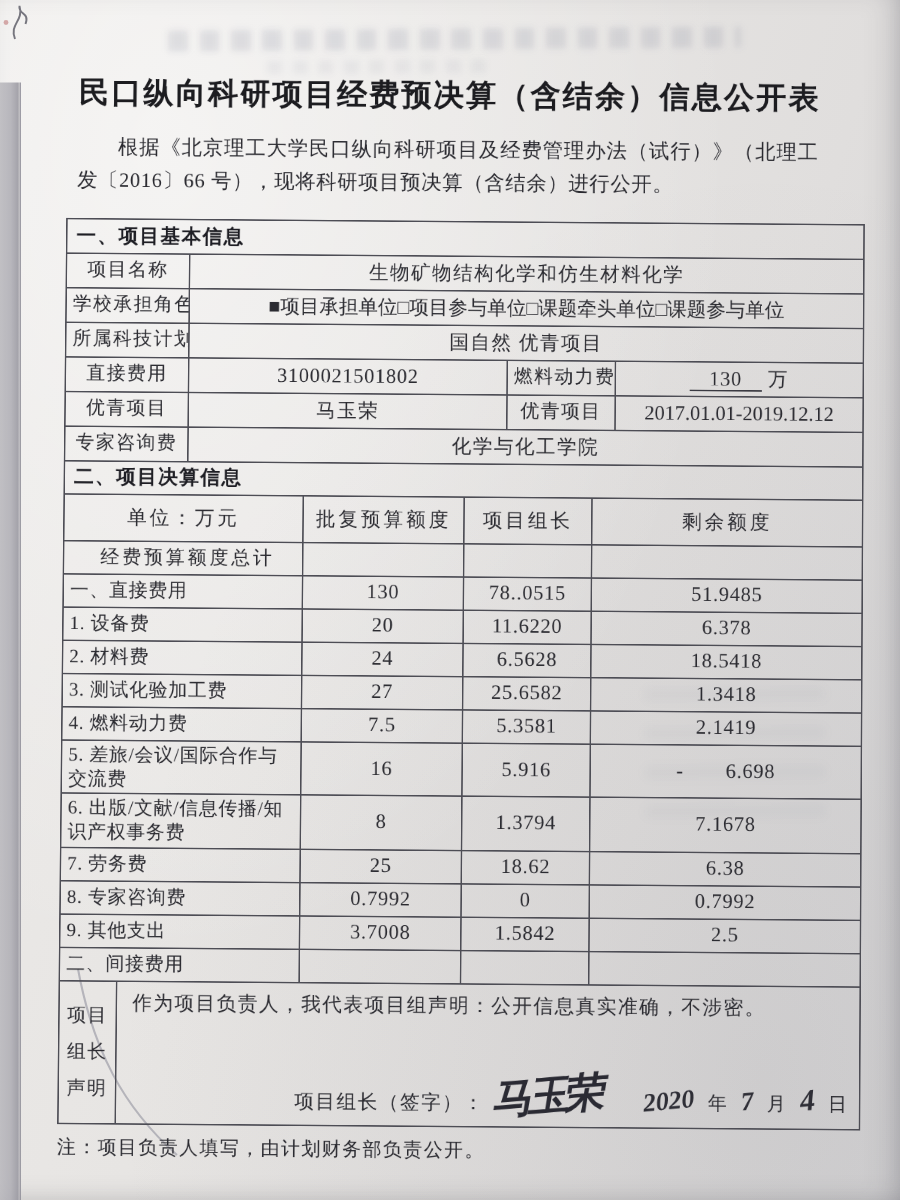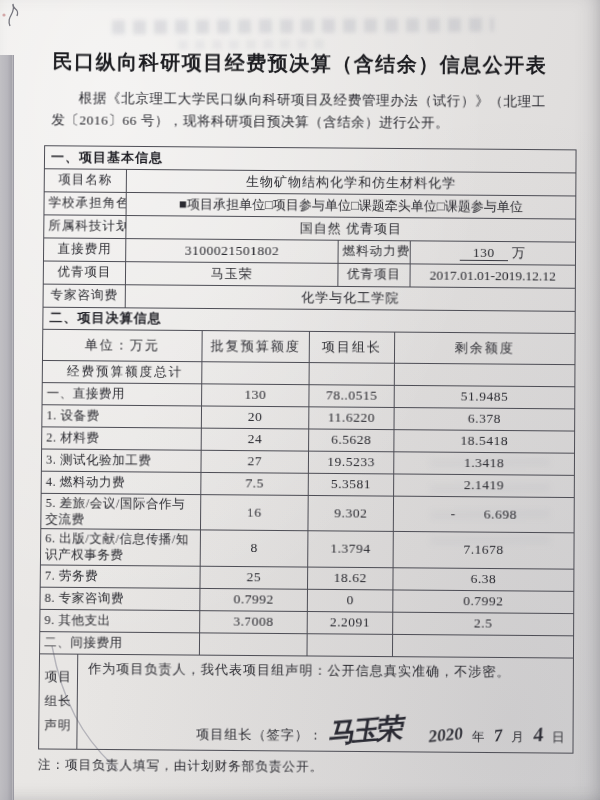--- a/index.html
+++ b/index.html
@@ -182,33 +182,33 @@
     </tr>
     <tr>
       <td class="rowlbl">2. 材料费</td>
       <td class="cnum num">24</td>
       <td class="cnum num">6.5628</td>
       <td class="cnum num">18.5418</td>
     </tr>
     <tr>
       <td class="rowlbl">3. 测试化验加工费</td>
       <td class="cnum num">27</td>
-      <td class="cnum num">19.5233</td>
+      <td class="cnum num">25.6582</td>
       <td class="cnum num">1.3418</td>
     </tr>
     <tr>
       <td class="rowlbl">4. 燃料动力费</td>
       <td class="cnum num">7.5</td>
       <td class="cnum num">5.3581</td>
       <td class="cnum num">2.1419</td>
     </tr>
     <tr>
       <td class="rowlbl wrap2">5. 差旅/会议/国际合作与交流费</td>
       <td class="cnum num">16</td>
-      <td class="cnum num">9.302</td>
+      <td class="cnum num">5.916</td>
       <td class="cnum num">-　　6.698</td>
     </tr>
     <tr>
       <td class="rowlbl wrap2">6. 出版/文献/信息传播/知识产权事务费</td>
       <td class="cnum num">8</td>
       <td class="cnum num">1.3794</td>
       <td class="cnum num">7.1678</td>
     </tr>
     <tr>
       <td class="rowlbl">7. 劳务费</td>
@@ -218,21 +218,21 @@
     </tr>
     <tr>
       <td class="rowlbl">8. 专家咨询费</td>
       <td class="cnum num">0.7992</td>
       <td class="cnum num">0</td>
       <td class="cnum num">0.7992</td>
     </tr>
     <tr>
       <td class="rowlbl">9. 其他支出</td>
       <td class="cnum num">3.7008</td>
-      <td class="cnum num">2.2091</td>
+      <td class="cnum num">1.5842</td>
       <td class="cnum num">2.5</td>
     </tr>
     <tr>
       <td class="rowlbl">二、间接费用</td>
       <td class="cnum num"></td>
       <td class="cnum num"></td>
       <td class="cnum num"></td>
     </tr>
   </tbody>
     </table>

